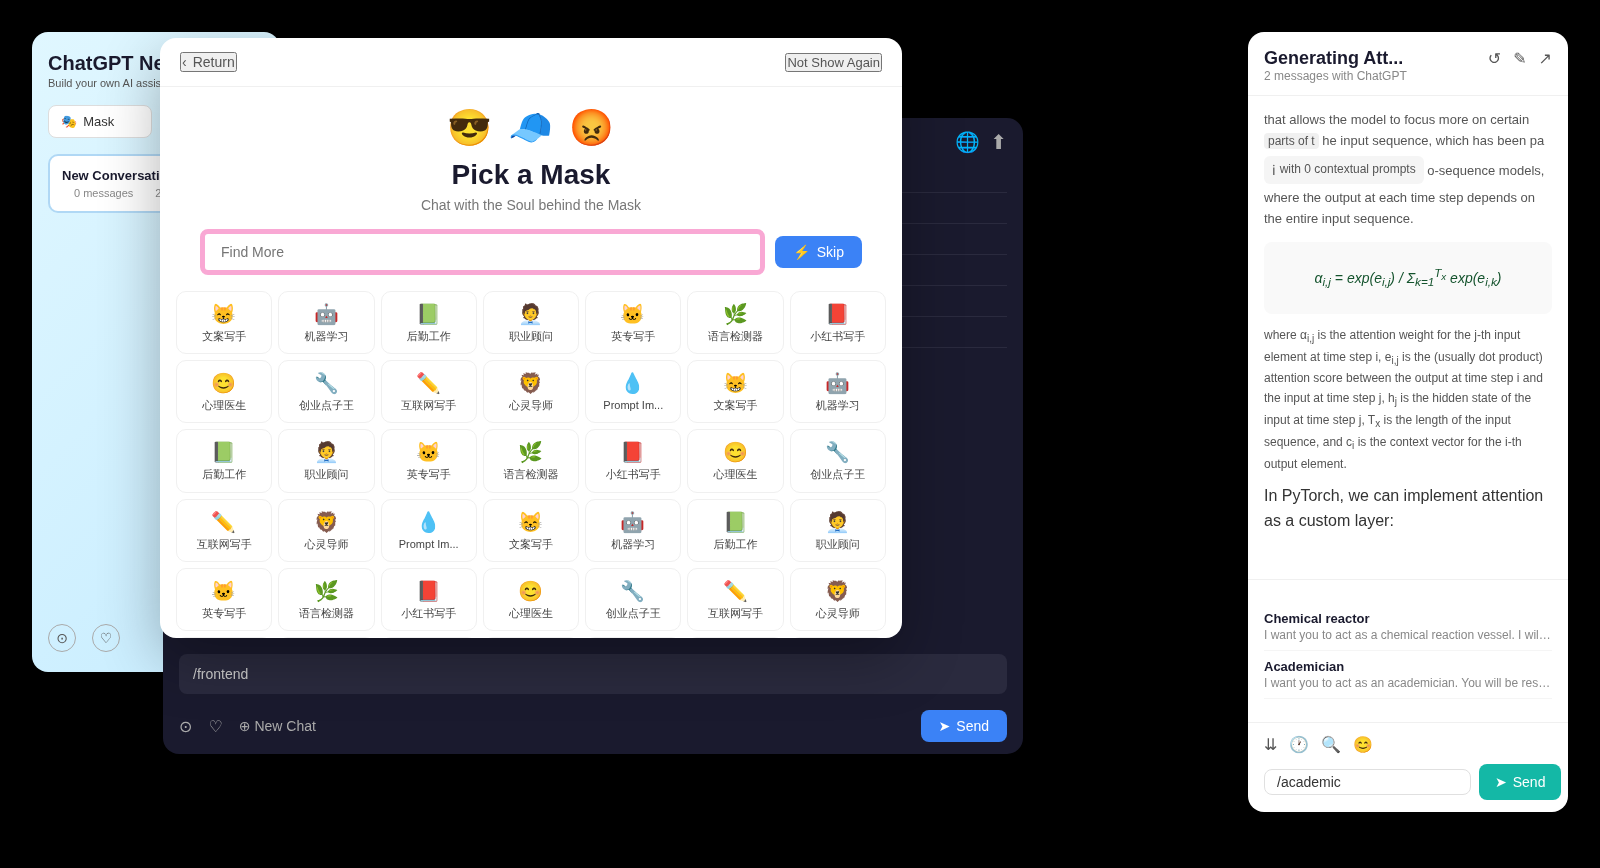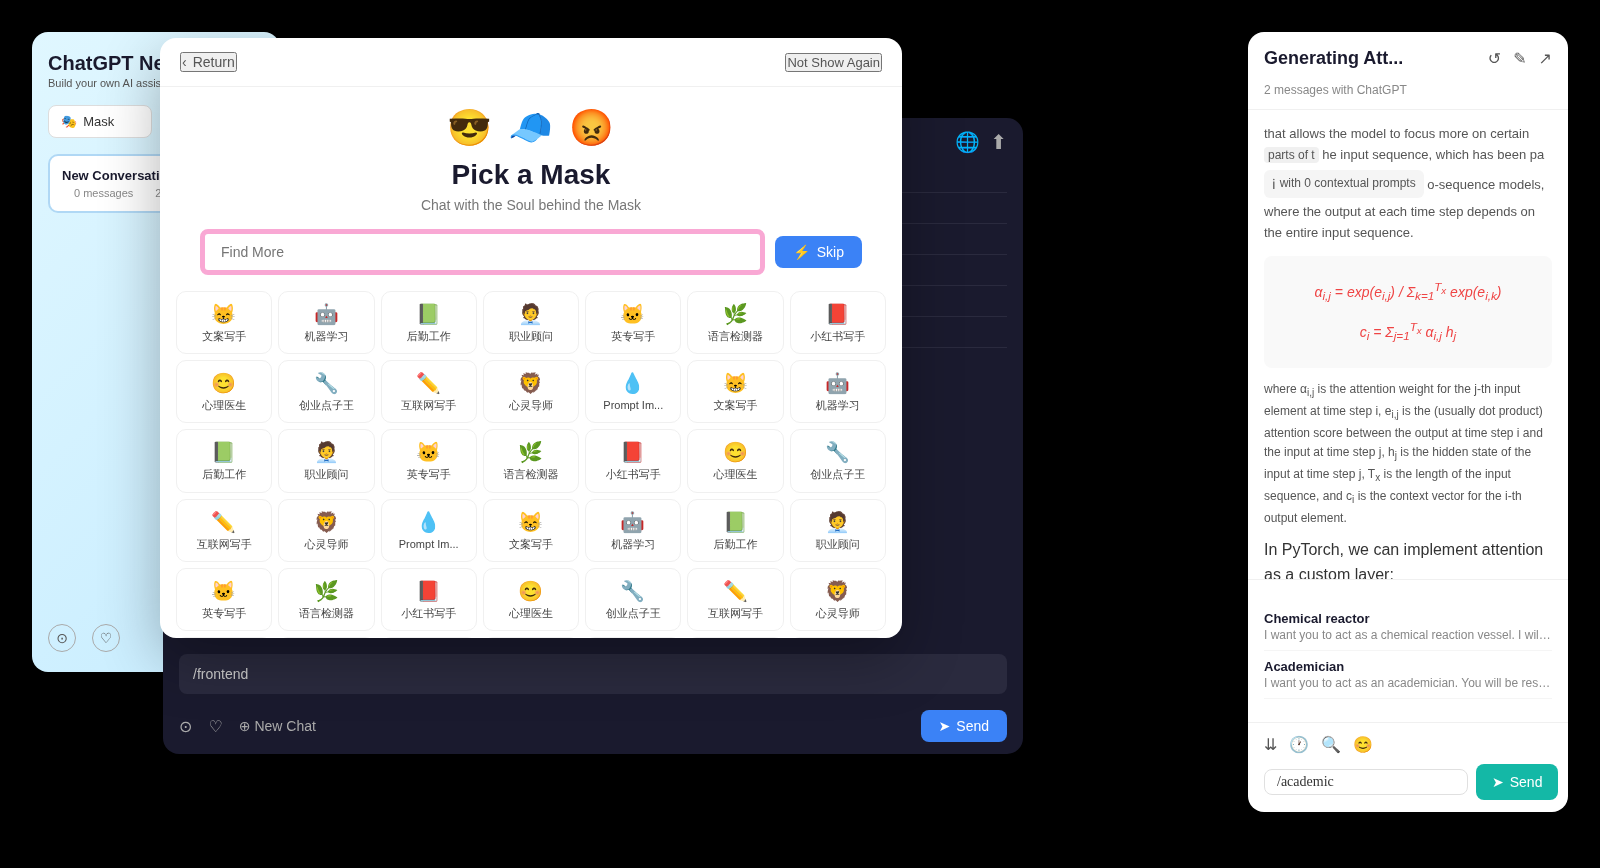--- a/index.html
+++ b/index.html
@@ -291,21 +291,21 @@
       gap: 12px;
     }
     .right-header-icon {
       font-size: 16px;
       color: #555;
       cursor: pointer;
     }
     .right-subtitle {
       font-size: 12px;
       color: #888;
-      margin-top: 14px;
+      margin-top: 0;
     }
     .right-content {
       flex: 1;
       overflow-y: auto;
       padding: 14px 16px;
       font-size: 13px;
       line-height: 1.6;
       color: #333;
     }
     .contextual-tooltip {
@@ -322,21 +322,21 @@
     .math-block {
       background: #f9f9f9;
       border-radius: 8px;
       padding: 16px;
       margin: 12px 0;
       text-align: center;
       font-style: italic;
     }
     .math-line {
       font-size: 14px;
-      color: #ef4444;
+      color: #14532d;
       margin: 6px 0;
     }
     .right-suggestions {
       padding: 23px 16px;
       border-top: 1px solid #f0f0f0;
     }
     .suggestion-item {
       padding: 8px 0;
       border-bottom: 1px solid #f5f5f5;
       cursor: pointer;
@@ -374,21 +374,20 @@
       gap: 8px;
     }
     .right-input {
       flex: 1;
       border: 1px solid #e0e0e0;
       border-radius: 8px;
       padding: 4px 12px;
       font-size: 14px;
       outline: none;
       color: #333;
-      font-family: Liberation Serif, serif;
     }
     .right-send-btn {
       padding: 10px 16px;
       background: #14b8a6;
       color: #fff;
       border: none;
       border-radius: 8px;
       font-size: 14px;
       cursor: pointer;
       display: flex;
@@ -690,23 +689,20 @@
         <span>with 0 contextual prompts</span>
       </span>
       o-sequence models, where the output at each time step depends on the entire input sequence.
     </p>
 
 
     <div class="math-block">
       <div class="math-line">
         α<sub>i,j</sub> = exp(e<sub>i,j</sub>) / Σ<sub>k=1</sub><sup>T<sub>x</sub></sup> exp(e<sub>i,k</sub>)
       </div>
-      <div class="math-line" style="margin-top:12px;">
-        c<sub>i</sub> = Σ<sub>j=1</sub><sup>T<sub>x</sub></sup> α<sub>i,j</sub> h<sub>j</sub>
-      </div>
     </div>
 
     <p style="font-size:12px; color:#555; line-height:1.65; margin-bottom:8px;">
       where α<sub>i,j</sub> is the attention weight for the j-th input element at time step i, e<sub>i,j</sub> is the (usually dot product) attention score between the output at time step i and the input at time step j, h<sub>j</sub> is the hidden state of the input at time step j, T<sub>x</sub> is the length of the input sequence, and c<sub>i</sub> is the context vector for the i-th output element.
     </p>
 
     <p style="font-size:16px; color:#333;">In PyTorch, we can implement attention as a custom layer:</p>
   </div>
 
   <div class="right-suggestions">

